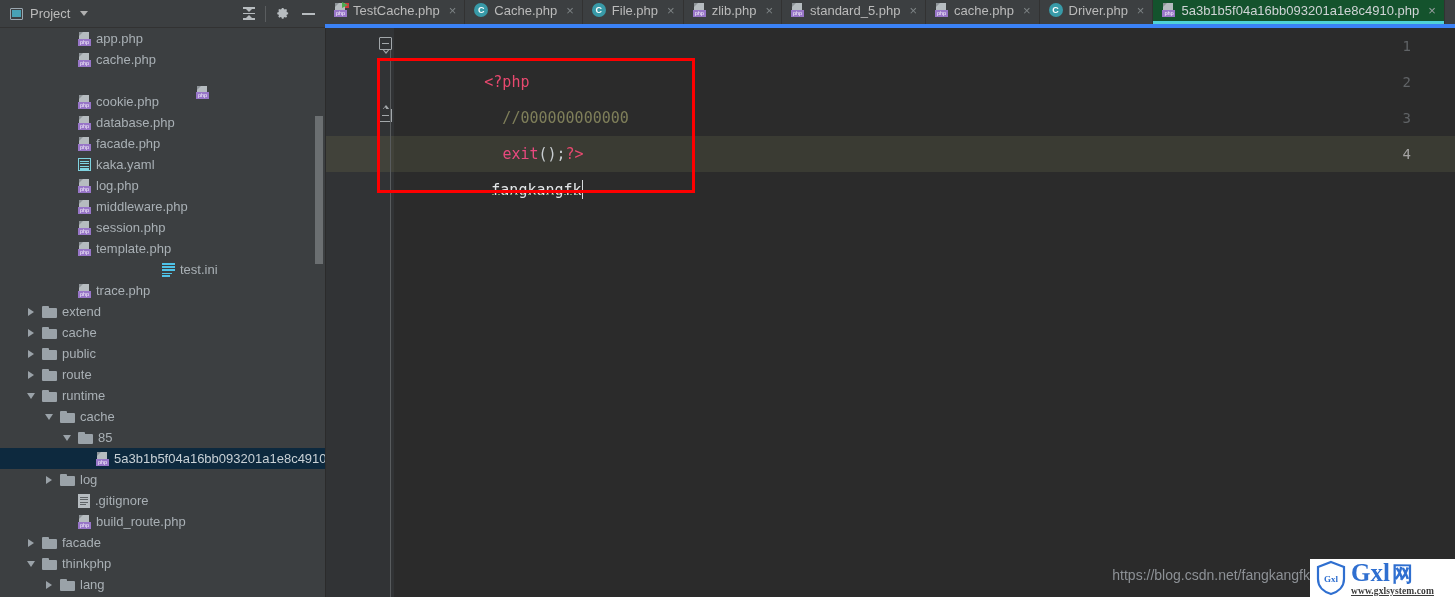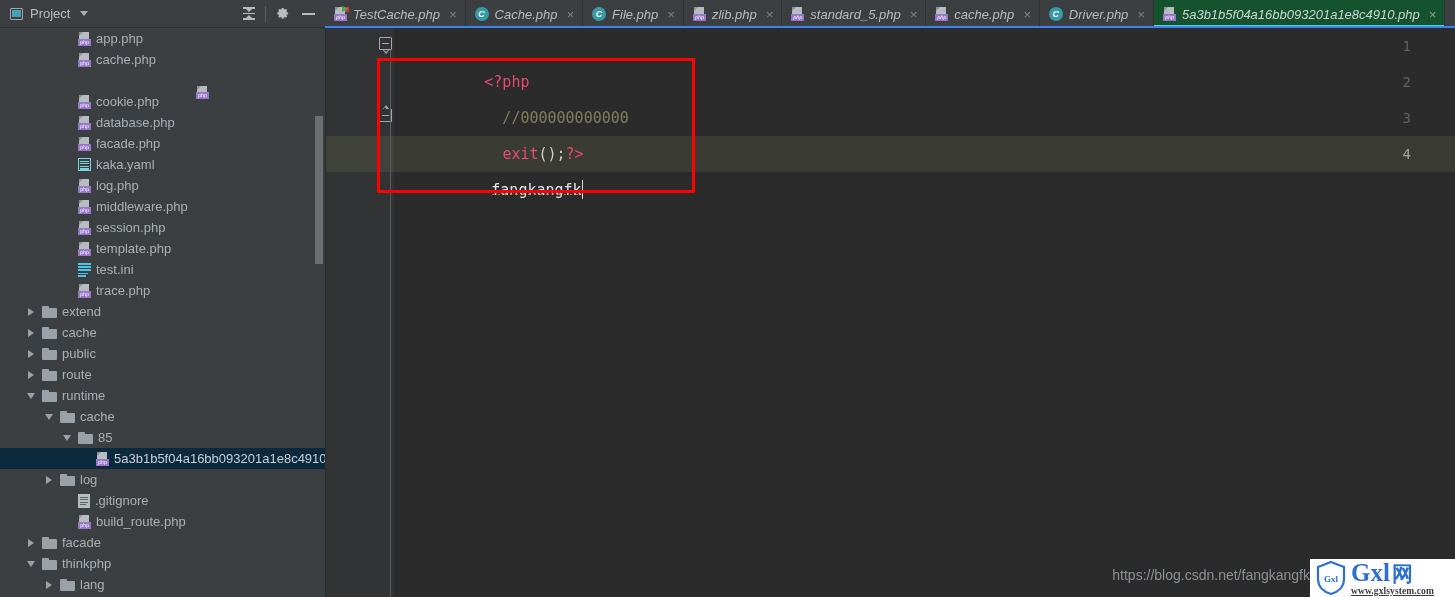--- a/index.html
+++ b/index.html
@@ -34,21 +34,21 @@
   .icon-collapse i{position:absolute;left:1px;right:1px;height:1.8px;background:#b7bcbf;}
   .icon-collapse i:nth-child(1){top:0;}
   .icon-collapse i:nth-child(2){top:5.5px;}
   .icon-collapse i:nth-child(3){top:11px;}
   .icon-collapse b{position:absolute;left:4px;width:0;height:0;border-left:3px solid transparent;border-right:3px solid transparent;}
   .icon-collapse b:nth-of-type(1){top:1.8px;border-top:3.4px solid #b7bcbf;}
   .icon-collapse b:nth-of-type(2){bottom:1.8px;border-bottom:3.4px solid #b7bcbf;}
   .icon-minus{width:13px;height:2px;background:#b7bcbf;}
 
   
-  .tabbar{flex:1;display:flex;align-items:flex-start;background:#3c3f41;overflow:hidden;border-bottom:2px solid #3b82f6;font-style:italic;}
+  .tabbar{flex:1;display:flex;align-items:flex-end;background:#3c3f41;overflow:hidden;border-bottom:4px solid #3b82f6;}
   .tab{
     display:flex;align-items:center;gap:6px;padding:0 8px 0 9px;
     height:28px;box-sizing:border-box;position:relative;
     color:#bbbbbb;font-size:13px;white-space:nowrap;cursor:default;
     border-right:1px solid #323232;
   }
   .tab.active{background:#14532d;color:#d0d4d6;}
   .tab.active::after{content:"";position:absolute;left:0;right:0;bottom:0;height:3px;background:#4fd2d8;}
   .tab .tclose{color:#7e8486;font-size:13px;margin-left:3px;line-height:1;}
   .tab.active .tclose{color:#9aa0a2;}
@@ -361,21 +361,21 @@
           </div>
           <div class="node" style="padding-left: 62px;">
             <span class="arrow none"></span>
             <span class="php-ico">
               <span class="pg"></span>
               <span class="fold"></span>
               <span class="lbl">php</span>
             </span>
             <span class="nlabel">template.php</span>
           </div>
-          <div class="node" style="padding-left: 62px;">
+          <div class="node" style="padding-left: 98px; margin-left: 48px;">
             <span class="arrow none"></span>
             <span class="ini-ico">
               <i></i>
               <i></i>
               <i></i>
               <i></i>
               <i></i>
             </span>
             <span class="nlabel">test.ini</span>
           </div>

